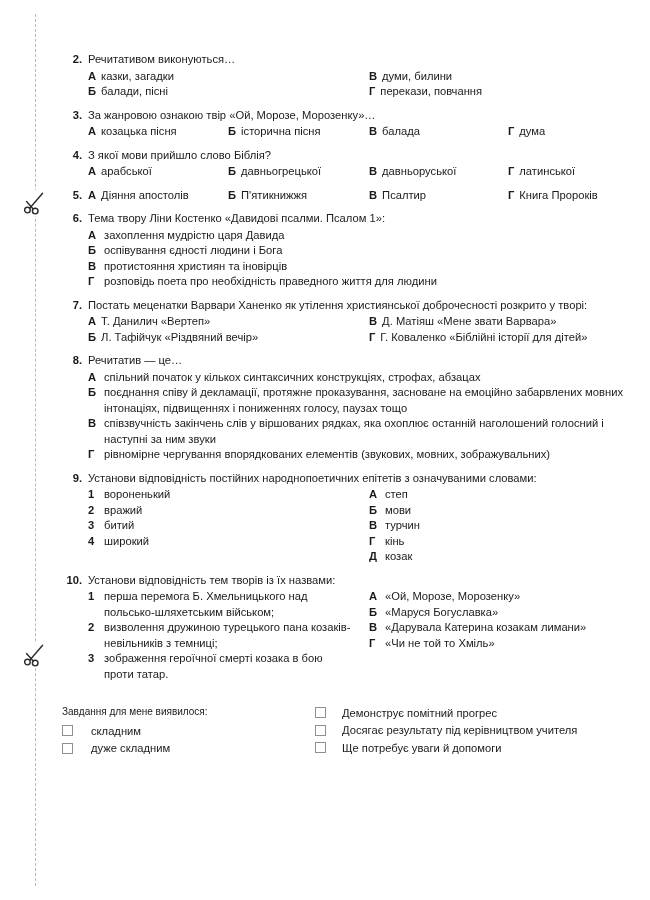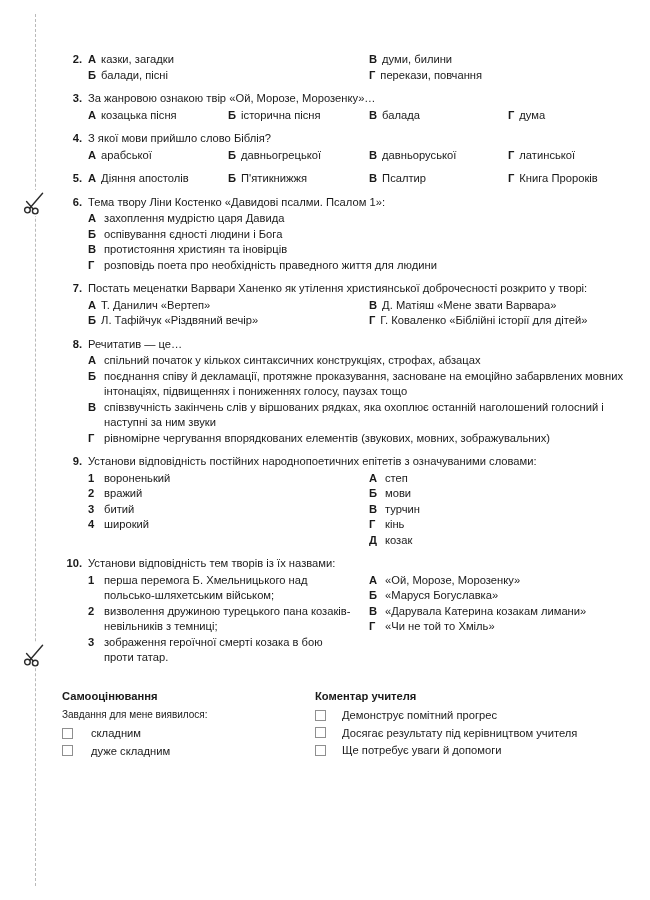--- a/index.html
+++ b/index.html
@@ -212,20 +212,21 @@
       <line x1="7.1" y1="16.8" x2="19" y2="3"></line>
       <line x1="10.3" y1="17.5" x2="4.2" y2="10.6"></line>
     </svg>
   </div>
 
   <div class="content">
 
     <div class="q">
       <div class="q-num">2.</div>
       <div class="q-body">
+        <div class="q-text">Речитативом виконуються…</div>
         <div class="opt-row cols2">
           <div class="opt">
             <span class="opt-key">А</span>
             <span class="opt-txt">казки, загадки</span>
           </div>
           <div class="opt">
             <span class="opt-key">В</span>
             <span class="opt-txt">думи, билини</span>
           </div>
         </div>
@@ -475,35 +476,33 @@
               <span class="opt-txt">«Чи не той то Хміль»</span>
             </div>
           </div>
         </div>
       </div>
     </div>
 
     <div class="assess">
 
       <div class="assess-col-left">
-        <div class="assess-title">Самооцінювання</div>
         <div class="assess-sub">Завдання для мене виявилося:</div>
 
         <div class="cbrow">
           <span class="cbox"></span>
           <span class="cb-label">складним</span>
         </div>
         <div class="cbrow">
           <span class="cbox"></span>
           <span class="cb-label">дуже складним</span>
         </div>
       </div>
 
       <div class="assess-col-right">
-        <div class="assess-title">Коментар учителя</div>
 
         <div class="cbrow">
           <span class="cbox"></span>
           <span class="cb-label">Демонструє помітний прогрес</span>
         </div>
         <div class="cbrow">
           <span class="cbox"></span>
           <span class="cb-label">Досягає результату під керівництвом учителя</span>
         </div>
         <div class="cbrow">

